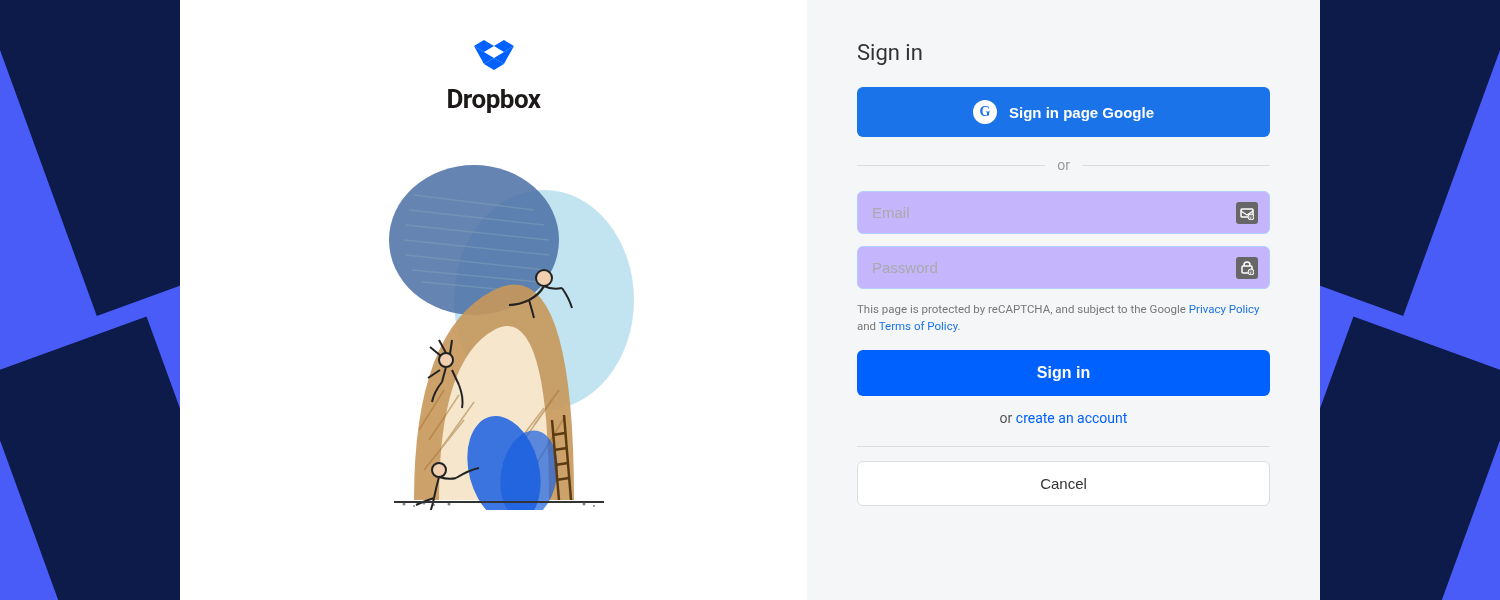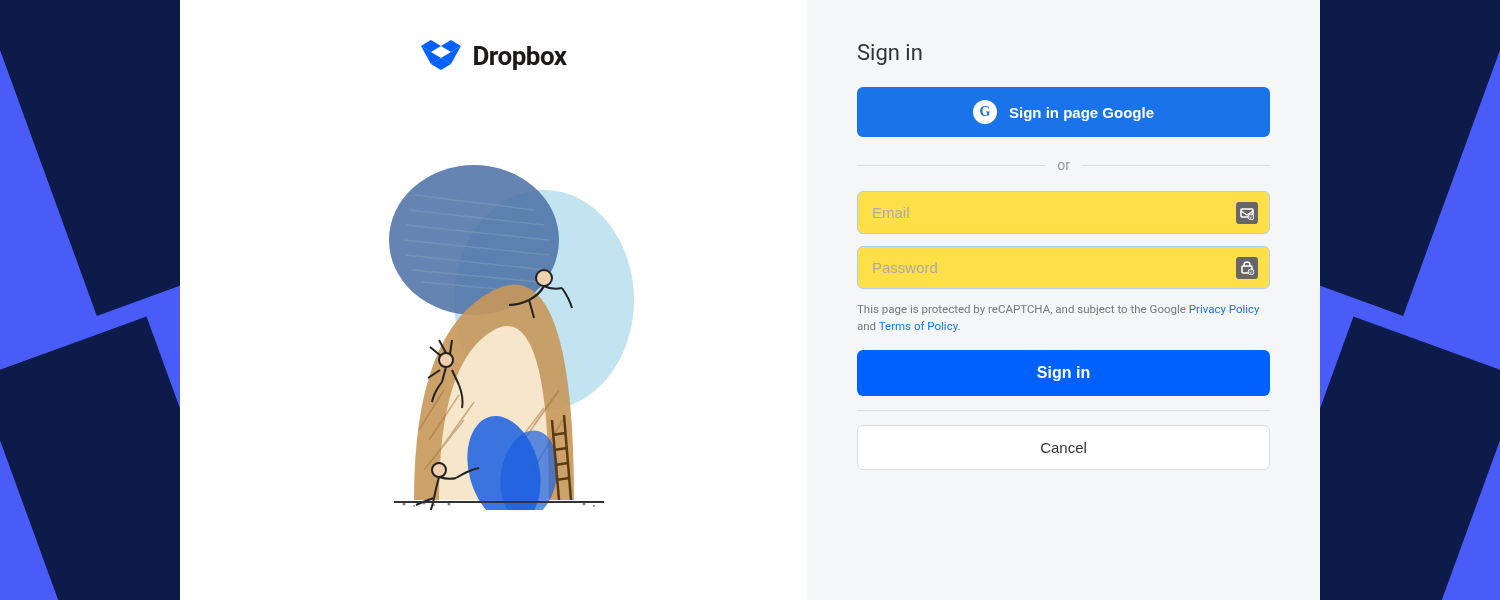--- a/index.html
+++ b/index.html
@@ -91,20 +91,21 @@
 
     .dropbox-header {
       position: absolute;
       top: 40px;
       left: 50%;
       transform: translateX(-50%);
       display: flex;
       align-items: center;
       gap: 12px;
       white-space: nowrap;
+      flex-direction: column;
     }
 
     .dropbox-logo {
       width: 40px;
       height: 32px;
     }
 
     .dropbox-name {
       font-size: 26px;
       font-weight: 700;
@@ -192,21 +193,21 @@
       margin-bottom: 12px;
     }
 
     .form-input {
       width: 100%;
       padding: 12px 39px 12px 14px;
       border: 1.5px solid #b0ceff;
       border-radius: 6px;
       font-size: 15px;
       color: #333;
-      background: #fde047;
+      background: #c4b5fd;
       outline: none;
     }
 
     .form-input::placeholder {
       color: #aaa;
     }
 
     .input-icon {
       position: absolute;
       right: 12px;
@@ -450,18 +451,21 @@
       </div>
     </div>
 
     <p class="recaptcha-text">
       <span>This page is protected by reCAPTCHA, and subject to the Google </span><a href="#">Privacy Policy</a><span> and </span><a href="#">Terms of Policy</a><span>.</span>
     </p>
 
 
     <button class="sign-in-btn">Sign in</button>
 
+    <div class="create-account-row">
+      <span>or </span><a href="#" class="create-account-link">create an account</a>
+    </div>
 
     <div class="divider-line"></div>
 
     <button class="cancel-btn">Cancel</button>
   </div>
 </div>
 
 </body></html>

